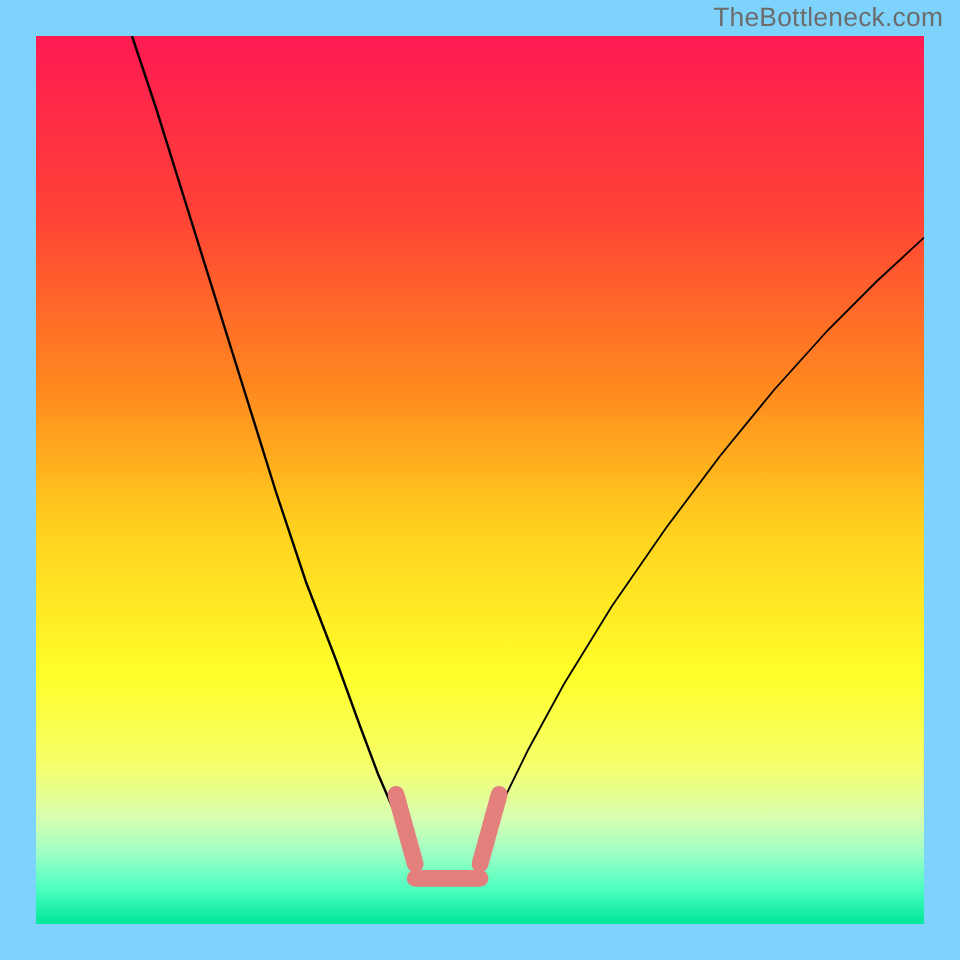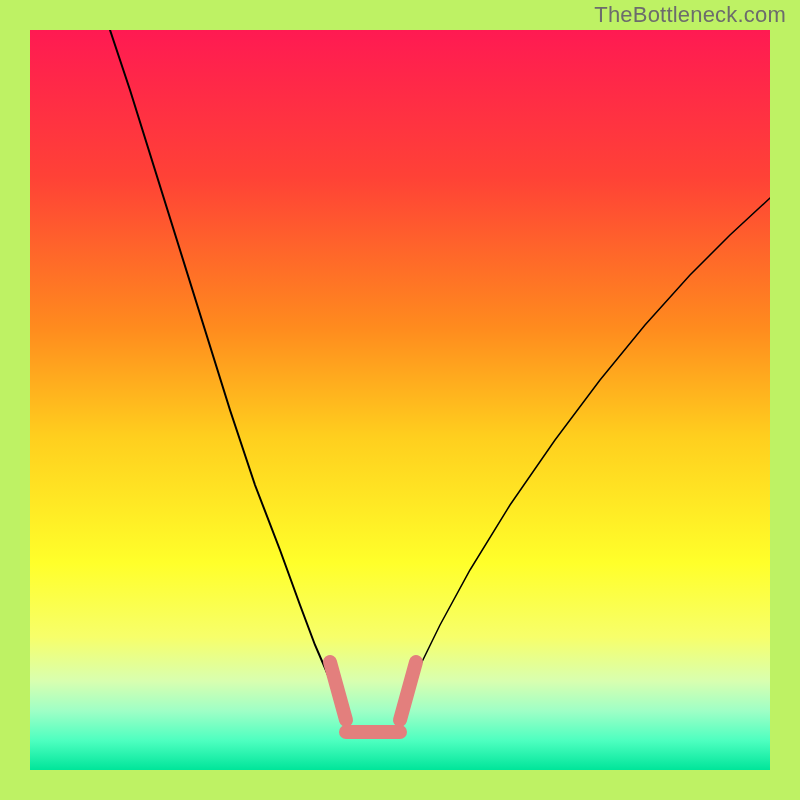--- a/index.html
+++ b/index.html
@@ -10,21 +10,21 @@
     background: #000;
     overflow: hidden;
     font-family: Arial, Helvetica, sans-serif;
   }
   .frame {
     position: absolute;
     left: 0;
     top: 0;
     width: 800px;
     height: 800px;
-    background: #bef264;
+    background: #7dd3fc;
   }
   .watermark {
     position: absolute;
     top: 2px;
     right: 14px;
     color: #6c6c6c;
     font-size: 22px;
     letter-spacing: 0.2px;
     z-index: 10;
     user-select: none;

